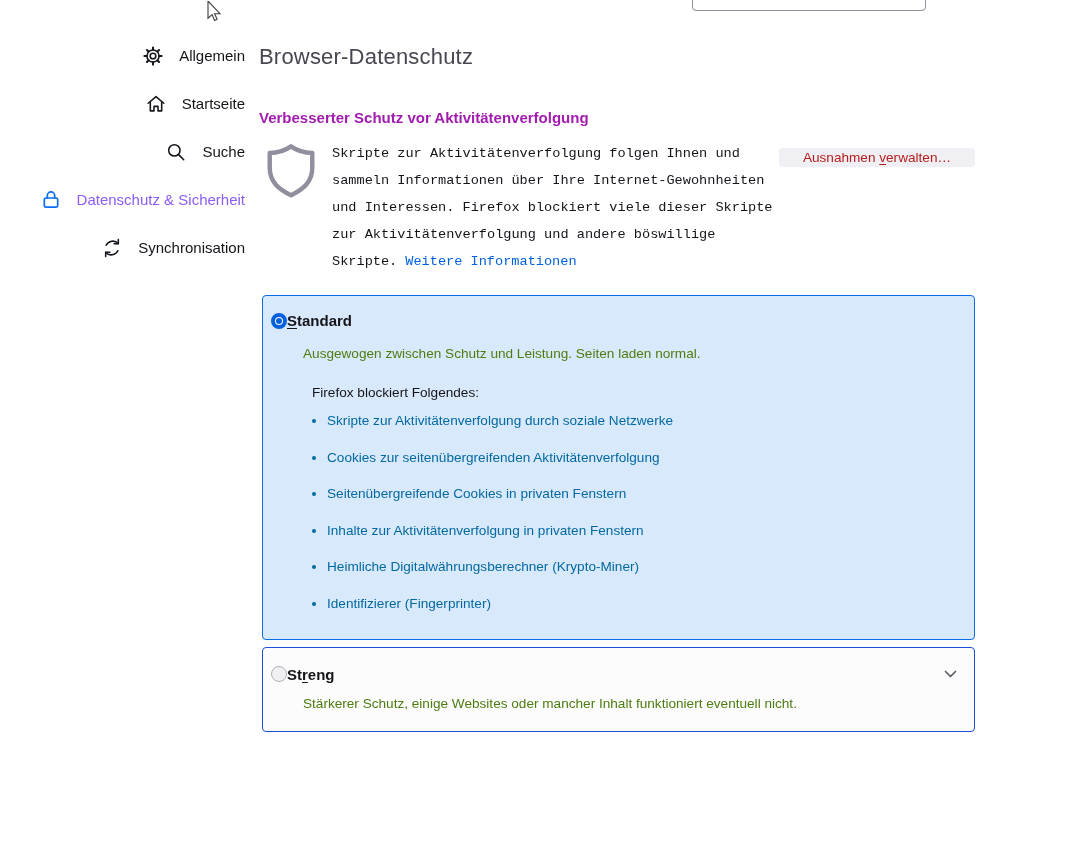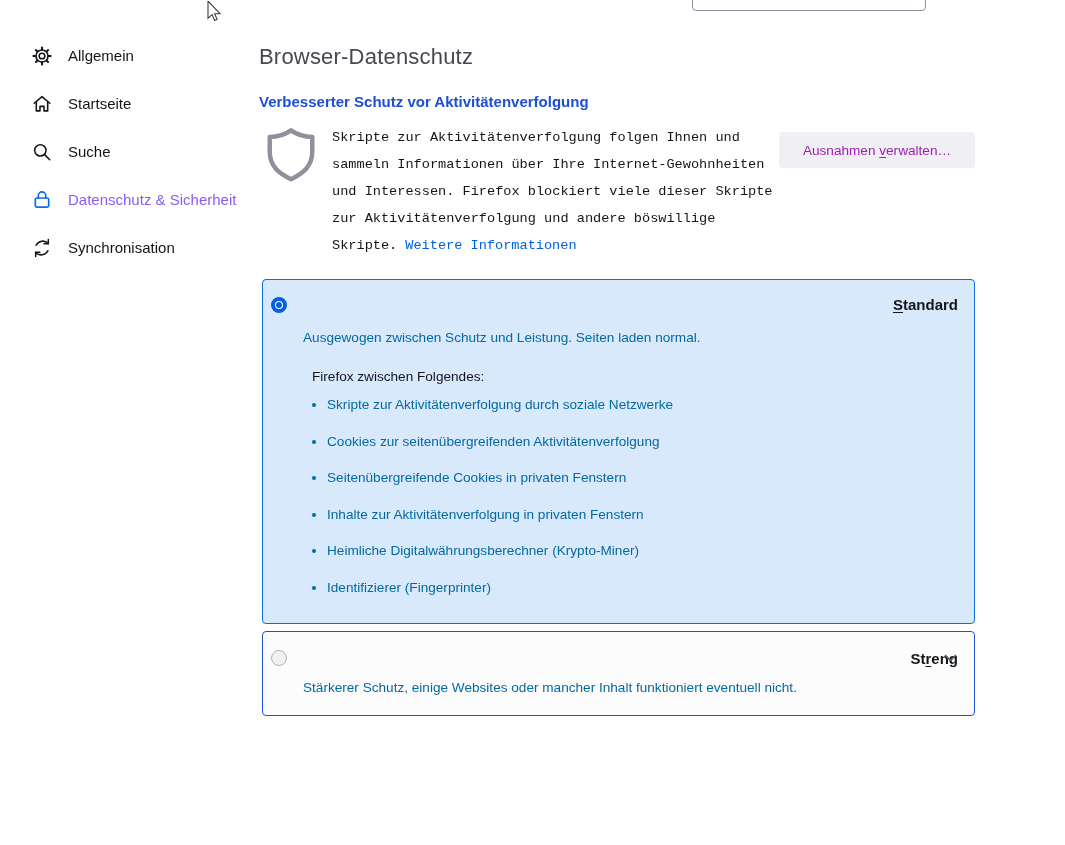--- a/index.html
+++ b/index.html
@@ -11,52 +11,52 @@
   .cursor { position:absolute; left:207px; top:1px; width:16px; height:24px; }
 
   
   .search-remnant { position:absolute; left:692px; top:-22px; width:234px; height:33px;
     border:1px solid #8f8f9d; border-radius:4px; background:#fff; outline:none;
     font:13.6px "Liberation Sans",sans-serif; text-align:center; color:#5b5b66; }
 
   
   .sidebar { position:absolute; left:30px; top:32px; width:215px; }
   .nav-item { display:flex; align-items:center; gap:14px; min-height:48px; cursor:default;
-    font-size:15px; line-height:22px; color:#15141a; }
+    font-size:15px; line-height:22px; color:#15141a;justify-content:flex-end; }
   .nav-item .ic { width:24px; height:24px; flex:0 0 24px; display:flex; align-items:center; justify-content:center; }
   .nav-item.active { color:#8b5cf6; }
 
   
   .main { position:absolute; left:259px; top:0; width:716px; }
   h1 { font-size:22px; font-weight:300; line-height:24px; color:#474752; margin-top:45px; letter-spacing:.2px; }
-  h2 { font-size:15px; font-weight:700; line-height:18px; color:#1d4ed8; margin-top:24px; }
+  h2 { font-size:15px; font-weight:700; line-height:18px; color:#a21caf; margin-top:40px; }
 
   .intro-row { position:relative; display:flex; margin-top:13px; }
   .shield { flex:0 0 58px; margin-left:3px; margin-top:2px; }
   .intro-text { margin-left:12px; width:452px; font-size:13.6px; line-height:27px; color:#15141a;font-family:Liberation Mono, monospace; }
   .link { color:#0061e0; text-decoration:none; cursor:pointer; margin-left:8px; }
-  .btn { position:absolute; right:0; top:8px; width:196px; height:36px;
-    background:#f0f0f4; border:none; border-radius:4px; color:#a21caf;
+  .btn { position:absolute; right:0; top:8px; width:196px; height:19px;
+    background:#f0f0f4; border:none; border-radius:4px; color:#b91c1c;
     font:13.6px "Liberation Sans","DejaVu Sans",sans-serif; cursor:pointer; }
 
   
   .card { position:relative; margin-left:3px; border-radius:4px; }
   .card.selected { margin-top:20px; background:#d9e9fc; border:1px solid #0b6ce4;
     padding:16px 16px 28px 8px; }
   .card.plain { margin-top:7px; background:#fcfcfd; border:1px solid #1d4ed8;
     padding:18px 16px 16px 8px; }
-  .radio-row { display:flex; align-items:center; gap:24px;justify-content:space-between; }
+  .radio-row { display:flex; align-items:center; gap:0; }
   .radio { width:16px; height:16px; border-radius:50%; flex:0 0 16px; position:relative; cursor:pointer; }
   .radio.on { background:#fff; border:4px solid #0560df; }
   .radio.on::after { content:""; position:absolute; left:1px; top:1px; width:6px; height:6px;
     border-radius:50%; background:#0560df; }
   .radio.off { background:#f0f0f3; border:1px solid #b1b1b9; }
   .opt-label { font-size:15px; font-weight:700; cursor:pointer; }
   .key { text-decoration:underline; text-underline-offset:2px; }
-  .opt-desc { margin:14px 0 0 32px; font-size:13.6px; line-height:22px; color:#0369a1; }
+  .opt-desc { margin:14px 0 0 32px; font-size:13.6px; line-height:22px; color:#4d7c0f; }
   .card.plain .opt-desc { margin-top:10px; }
   .card.custom .opt-desc { margin-top:12px; width:620px; }
   .blocks-head { margin:20px 0 0 41px; font-size:13.6px; color:#15141a; }
   .blocks { margin:13px 0 0 41px; padding-left:15px; list-style:disc; }
   .blocks li { font-size:13.6px; line-height:15px; margin-bottom:21.5px; color:#0369a1; }
   .blocks li:last-child { margin-bottom:0; }
   .chev { position:absolute; right:17px; top:22px; width:13px; height:9px; cursor:pointer; }
 
   svg.icon-stroke { stroke:#15141a; fill:none; stroke-width:1.7; stroke-linecap:round; stroke-linejoin:round; }
   .active svg.icon-stroke { stroke:#0a6ef4; }
@@ -143,21 +143,21 @@
       <p class="intro-text"><span>Skripte zur Aktivitätenverfolgung folgen Ihnen und sammeln Informationen über Ihre Internet-Gewohnheiten und Interessen. Firefox blockiert viele dieser Skripte zur Aktivitätenverfolgung und andere böswillige Skripte.</span><a class="link">Weitere Informationen</a></p>
       <button class="btn"><span>Ausnahmen </span><span class="key">v</span><span>erwalten…</span></button>
     </div>
 
     <section class="card selected">
       <div class="radio-row">
         <span class="radio on"></span>
         <span class="opt-label"><span></span><span class="key">S</span><span>tandard</span></span>
       </div>
       <p class="opt-desc">Ausgewogen zwischen Schutz und Leistung. Seiten laden normal.</p>
-      <p class="blocks-head">Firefox zwischen Folgendes:</p>
+      <p class="blocks-head">Firefox blockiert Folgendes:</p>
       <ul class="blocks">
         <li>Skripte zur Aktivitätenverfolgung durch soziale Netzwerke</li>
         <li>Cookies zur seitenübergreifenden Aktivitätenverfolgung</li>
         <li>Seitenübergreifende Cookies in privaten Fenstern</li>
         <li>Inhalte zur Aktivitätenverfolgung in privaten Fenstern</li>
         <li>Heimliche Digitalwährungsberechner (Krypto-Miner)</li>
         <li>Identifizierer (Fingerprinter)</li>
       </ul>
     </section>
 

